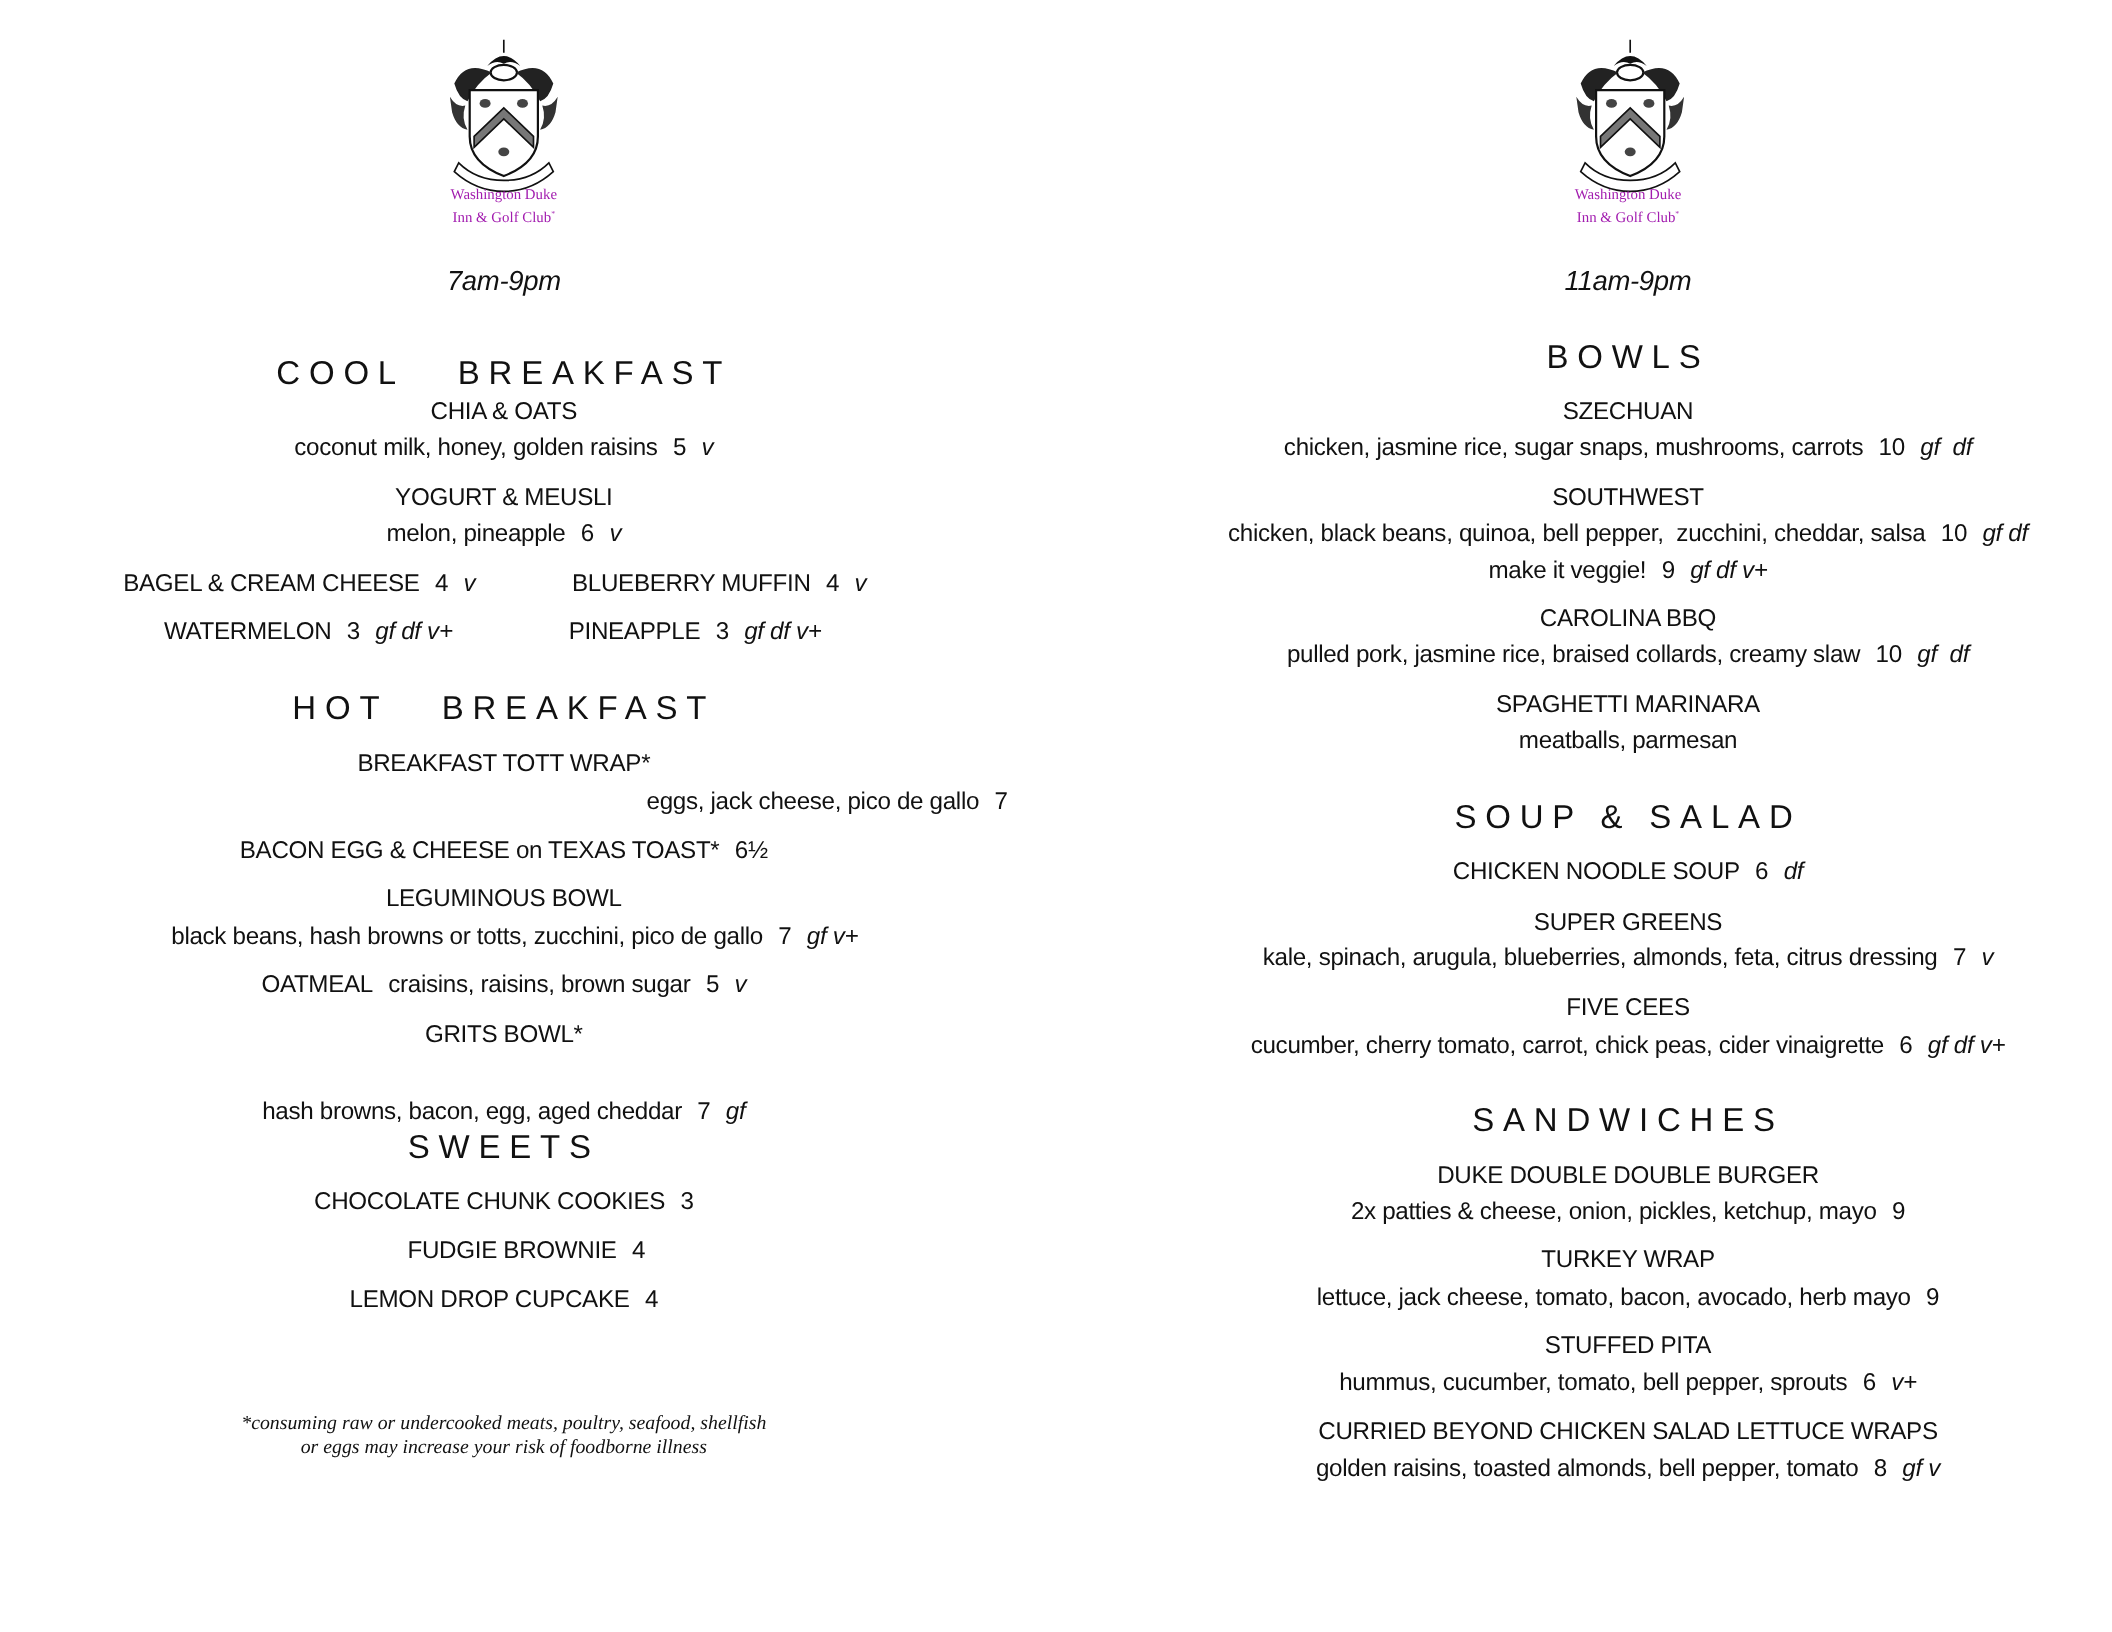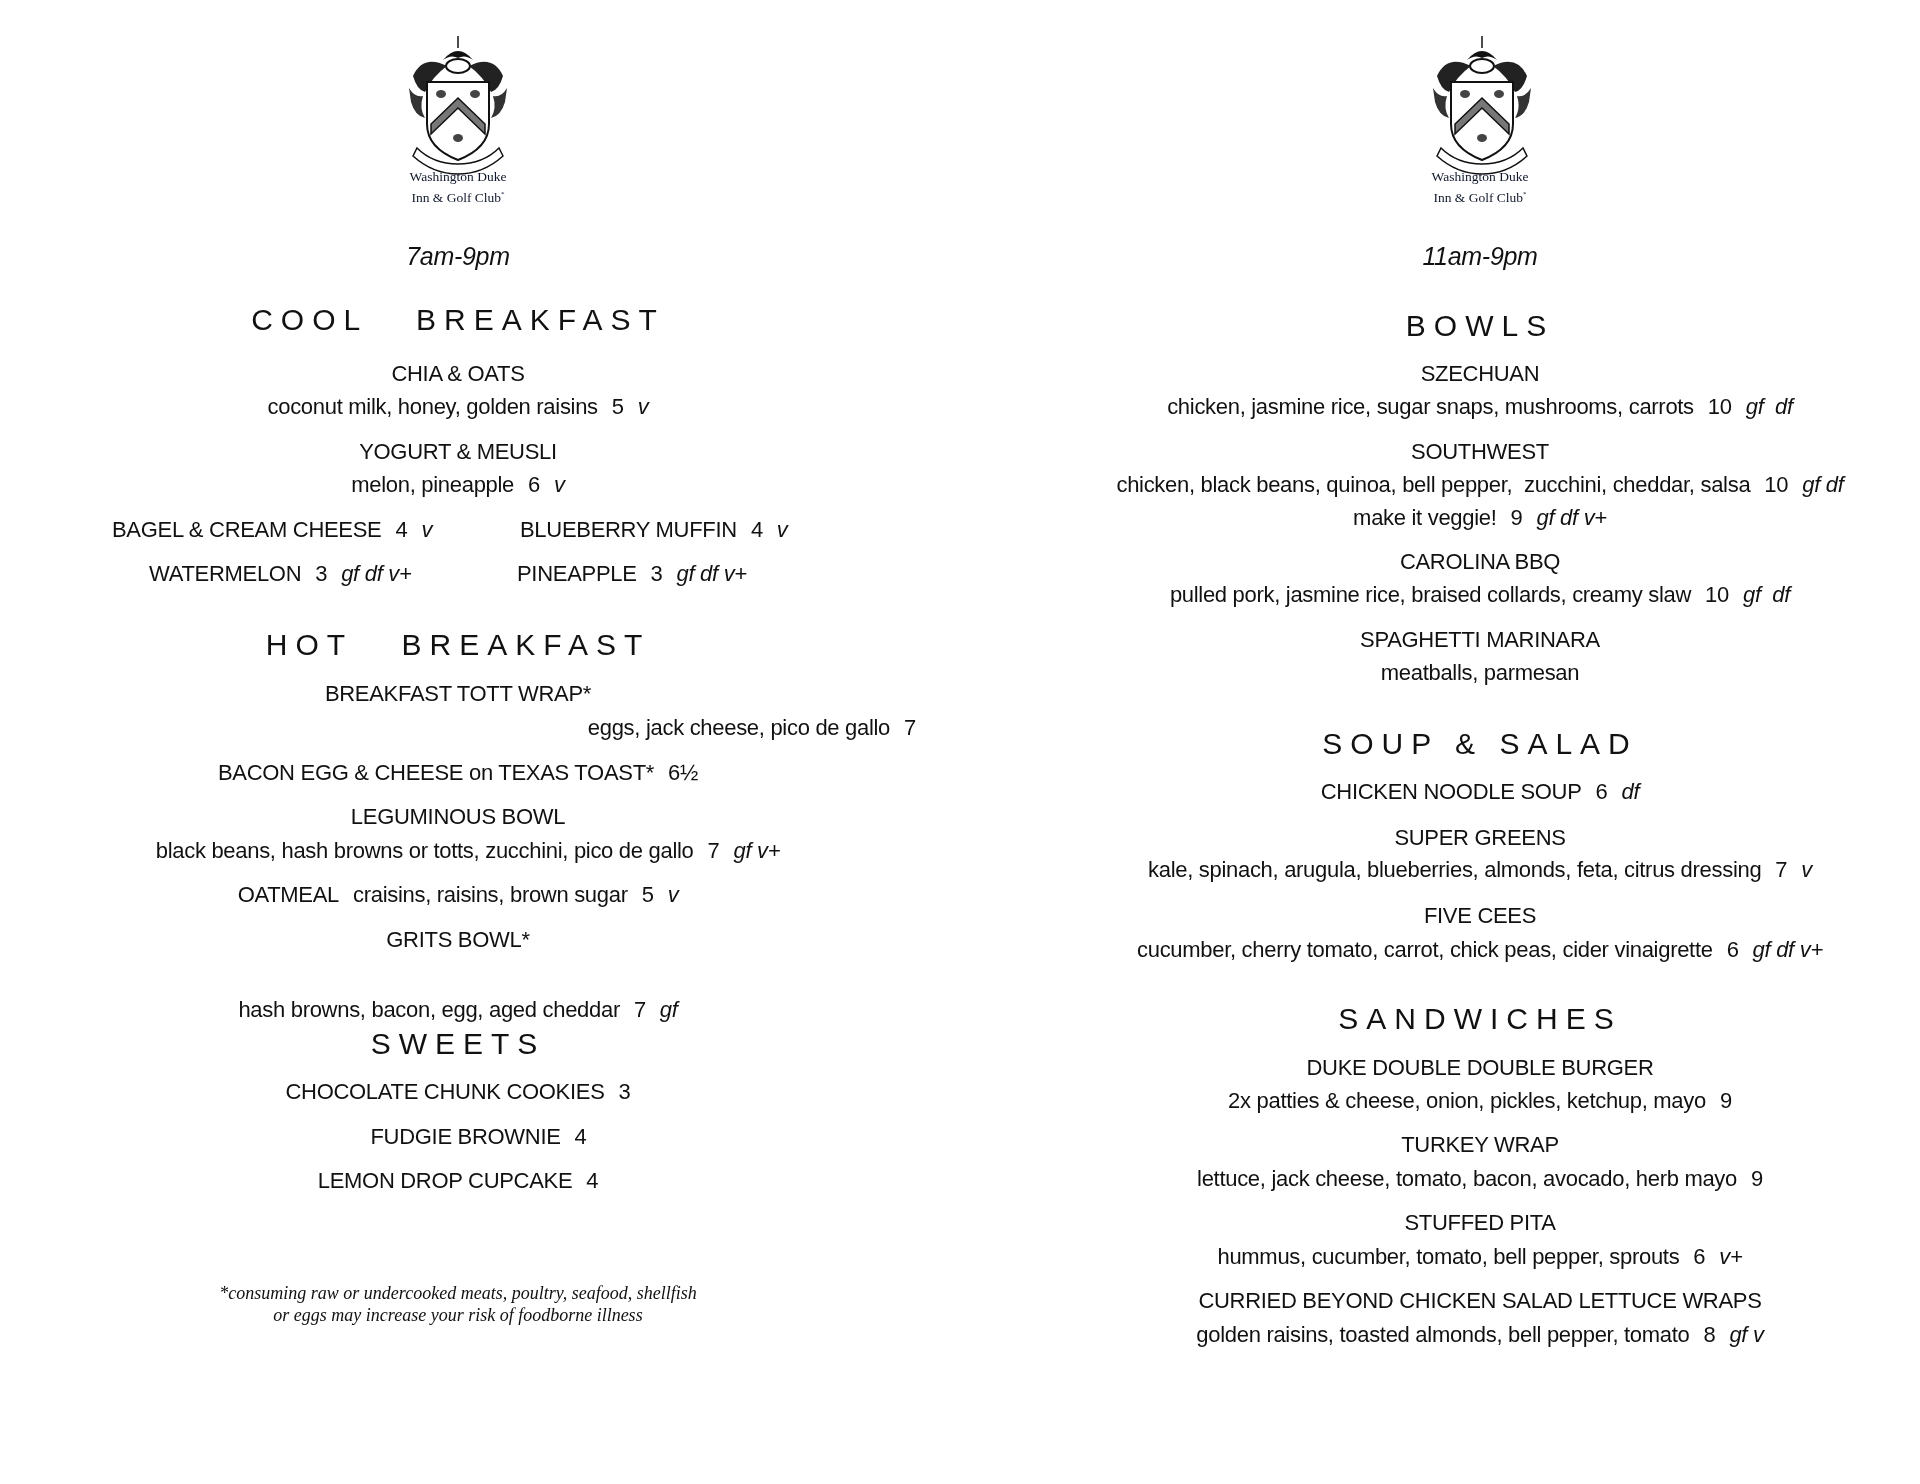--- a/index.html
+++ b/index.html
@@ -14,21 +14,21 @@
   .hours { font-style:italic; font-size:25px; line-height:30px; transform:translateY(-15px); }
   .section { font-size:30px; line-height:34px; letter-spacing:8px; transform:translateY(-17px); }
   .tag { font-style:italic; }
   .gap { display:inline-block; width:14px; }
   .pair { position:absolute; white-space:nowrap; font-size:22px; line-height:26px;
           transform:translateY(-13px); letter-spacing:-0.3px; }
   .footer { font-family:"Liberation Serif", serif; font-style:italic; font-size:18px;
             line-height:22px; transform:translateY(-11px); letter-spacing:0; }
   .logo { position:absolute; width:110px; }
   .logo-text { position:absolute; left:0; right:0; text-align:center;
-               font-family:"Liberation Serif", serif; font-size:13.5px; line-height:16px; color:#0f172a; }
+               font-family:"Liberation Serif", serif; font-size:13.5px; line-height:16px; color:#a21caf; }
 </style>
 </head>
 <body>
 
 <svg width="0" height="0" style="position:absolute">
   <defs>
     <g id="crest">
       <line x1="55" y1="0" x2="55" y2="12" stroke="#111" stroke-width="1.5"></line>
       <path d="M40 24 Q55 6 70 24 Q62 18 55 22 Q48 18 40 24Z" fill="#111"></path>
       <ellipse cx="55" cy="30" rx="12" ry="7" fill="#fff" stroke="#111" stroke-width="2"></ellipse>
@@ -50,21 +50,21 @@
   <div class="logo" style="left:403px; top:36px;">
     <svg width="110" height="140" viewBox="0 0 110 140">
         <use href="#crest"></use>
       </svg>
   </div>
   <div class="logo-text" style="top:169px;">Washington Duke</div>
   <div class="logo-text" style="top:186px;"><span>Inn &amp; Golf Club</span><sup style="font-size:7px">*</sup></div>
 
   <div class="line hours" style="top:256px;">7am-9pm</div>
 
-  <div class="line section" style="top:320px; white-space:pre;">COOL   BREAKFAST</div>
+  <div class="line section" style="top:340px; white-space:pre;">COOL   BREAKFAST</div>
 
   <div class="line" style="top:374px;">CHIA &amp; OATS</div>
   <div class="line" style="top:407px;">
     <span>coconut milk, honey, golden raisins</span><span class="gap"></span><span>5</span><span class="gap"></span><span class="tag">v</span>
   </div>
   <div class="line" style="top:452px;">YOGURT &amp; MEUSLI</div>
   <div class="line" style="top:485px;">
     <span>melon, pineapple</span><span class="gap"></span><span>6</span><span class="gap"></span><span class="tag">v</span>
   </div>
 

